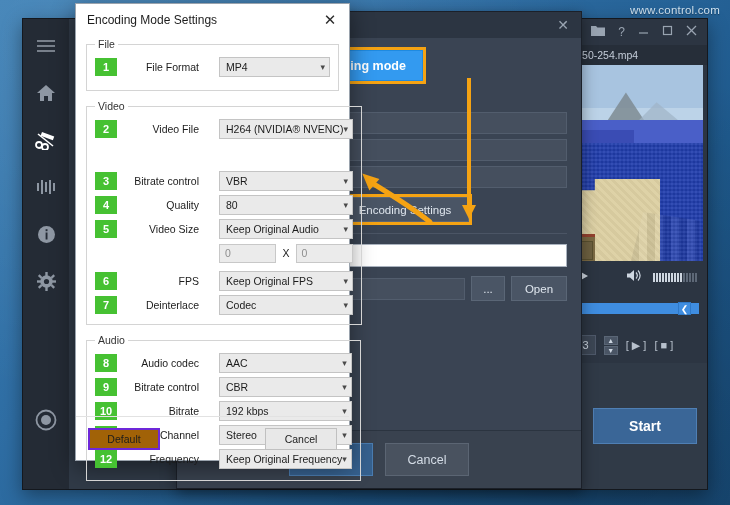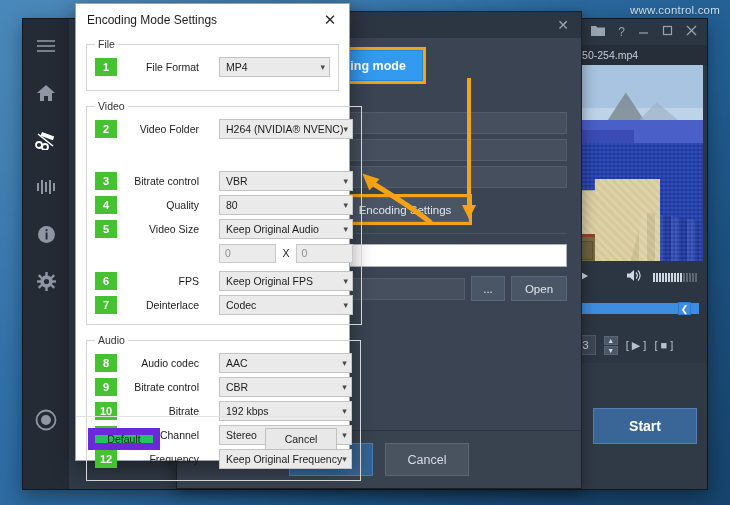--- a/index.html
+++ b/index.html
@@ -266,21 +266,21 @@
   .modal-foot {
     position: absolute; left: 0; right: 0; bottom: 0; height: 44px;
     border-top: 1px solid #e2e2e2; display: flex; align-items: center;
     padding: 0 12px;
   }
   .mbtn {
     height: 22px; background: #e8e8e8; border: 1px solid #c0c0c0;
     font-size: 10.5px; color: #1c1c1c; display: flex;
     align-items: center; justify-content: center; width: 72px;
   }
-  .mbtn.focus { border: 7px solid #6d28d9; background:#22c55e; }
+  .mbtn.focus { border: 2px solid #6d28d9; background:#a16207; }
   .foot-spacer { flex: 1 1 auto; }
   .mbtn + .mbtn { margin-left: 10px; }
 
   
   .badge-stack .frow { margin-bottom: 2px; }
 </style>
 </head>
 <body>
 
 <div class="desktop-sheen"></div>
@@ -566,21 +566,21 @@
           <span class="wchev">▾</span>
         </div>
       </div>
     </fieldset>
 
     <fieldset class="grp badge-stack">
       <legend>Video</legend>
 
       <div class="frow">
         <div class="badge">2</div>
-        <div class="flabel">Video Folder</div>
+        <div class="flabel">Video File</div>
         <div class="wcombo">
           <span class="cv">H264 (NVIDIA® NVENC)</span>
           <span class="wchev">▾</span>
         </div>
       </div>
 
       <div class="frow" style="margin-bottom:6px">
         <div class="badge blank"></div>
         <div class="flabel"></div>
       </div>

